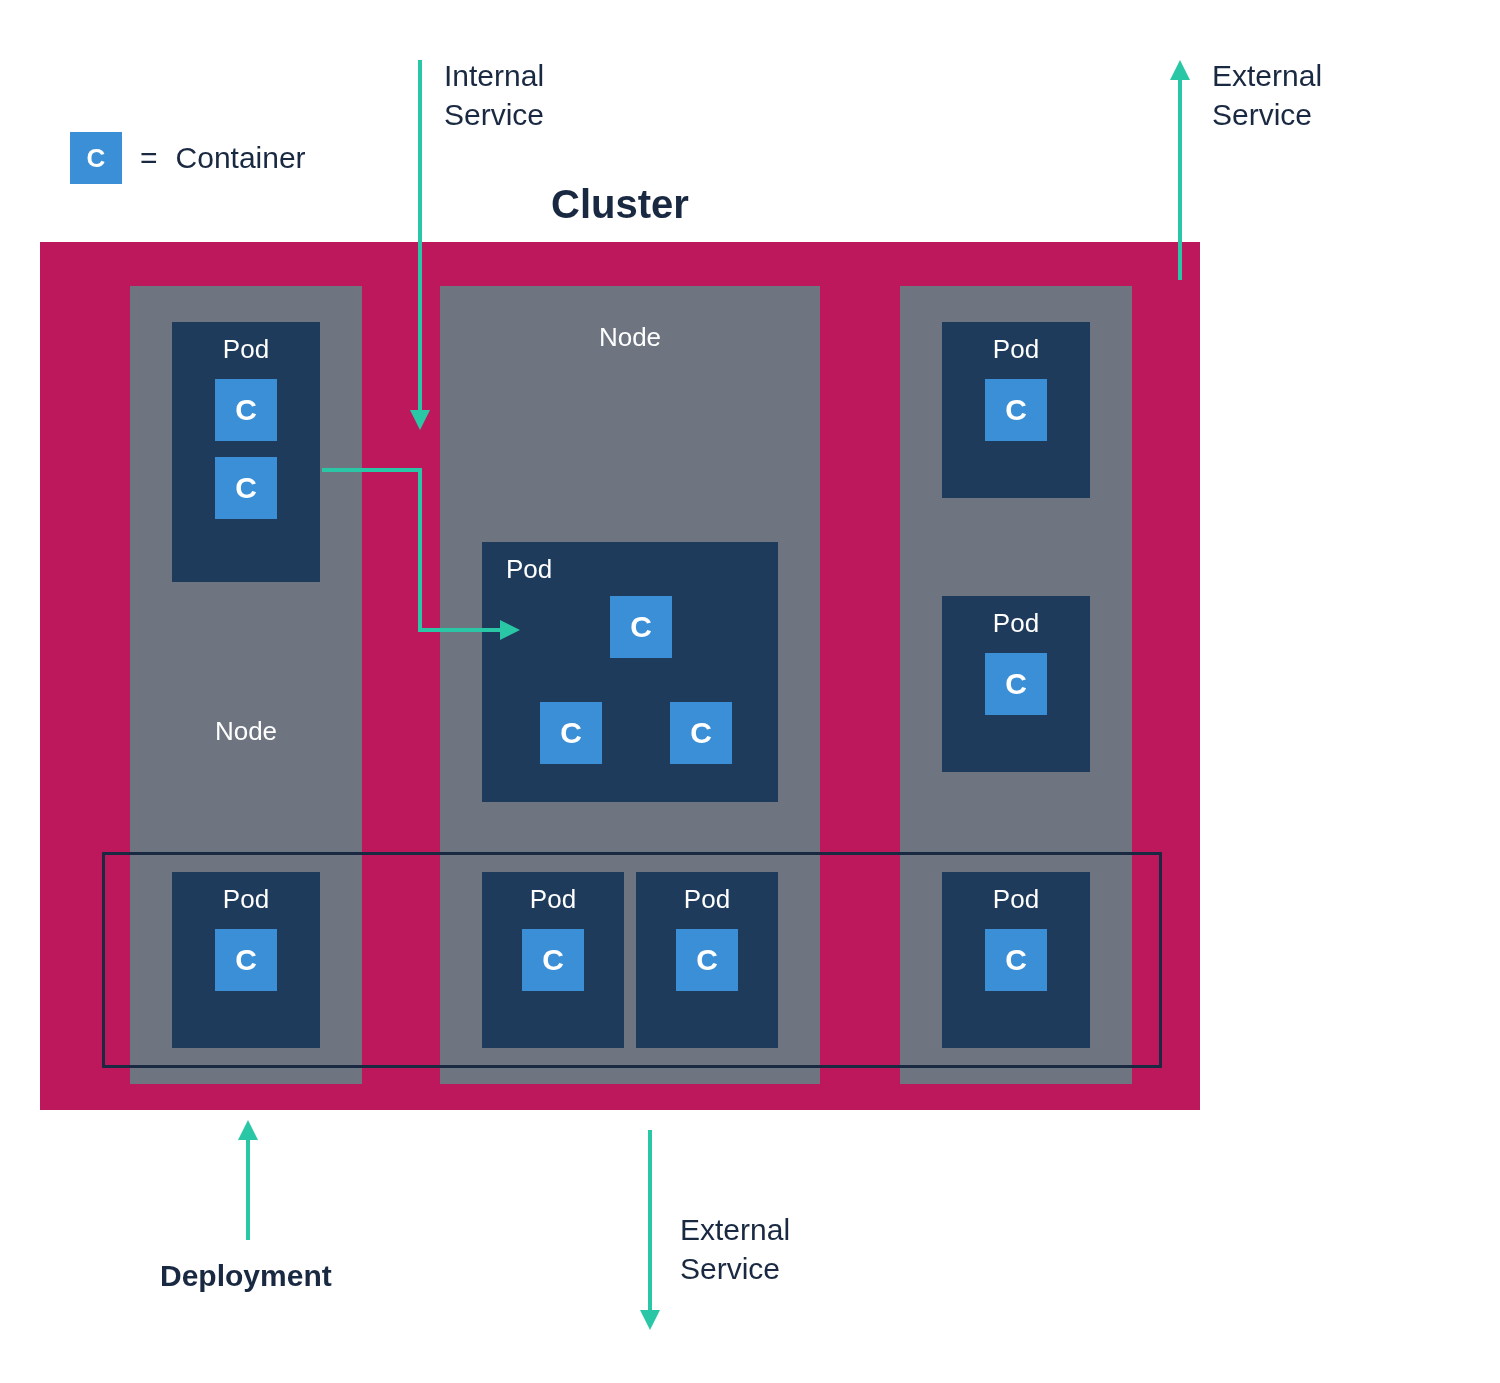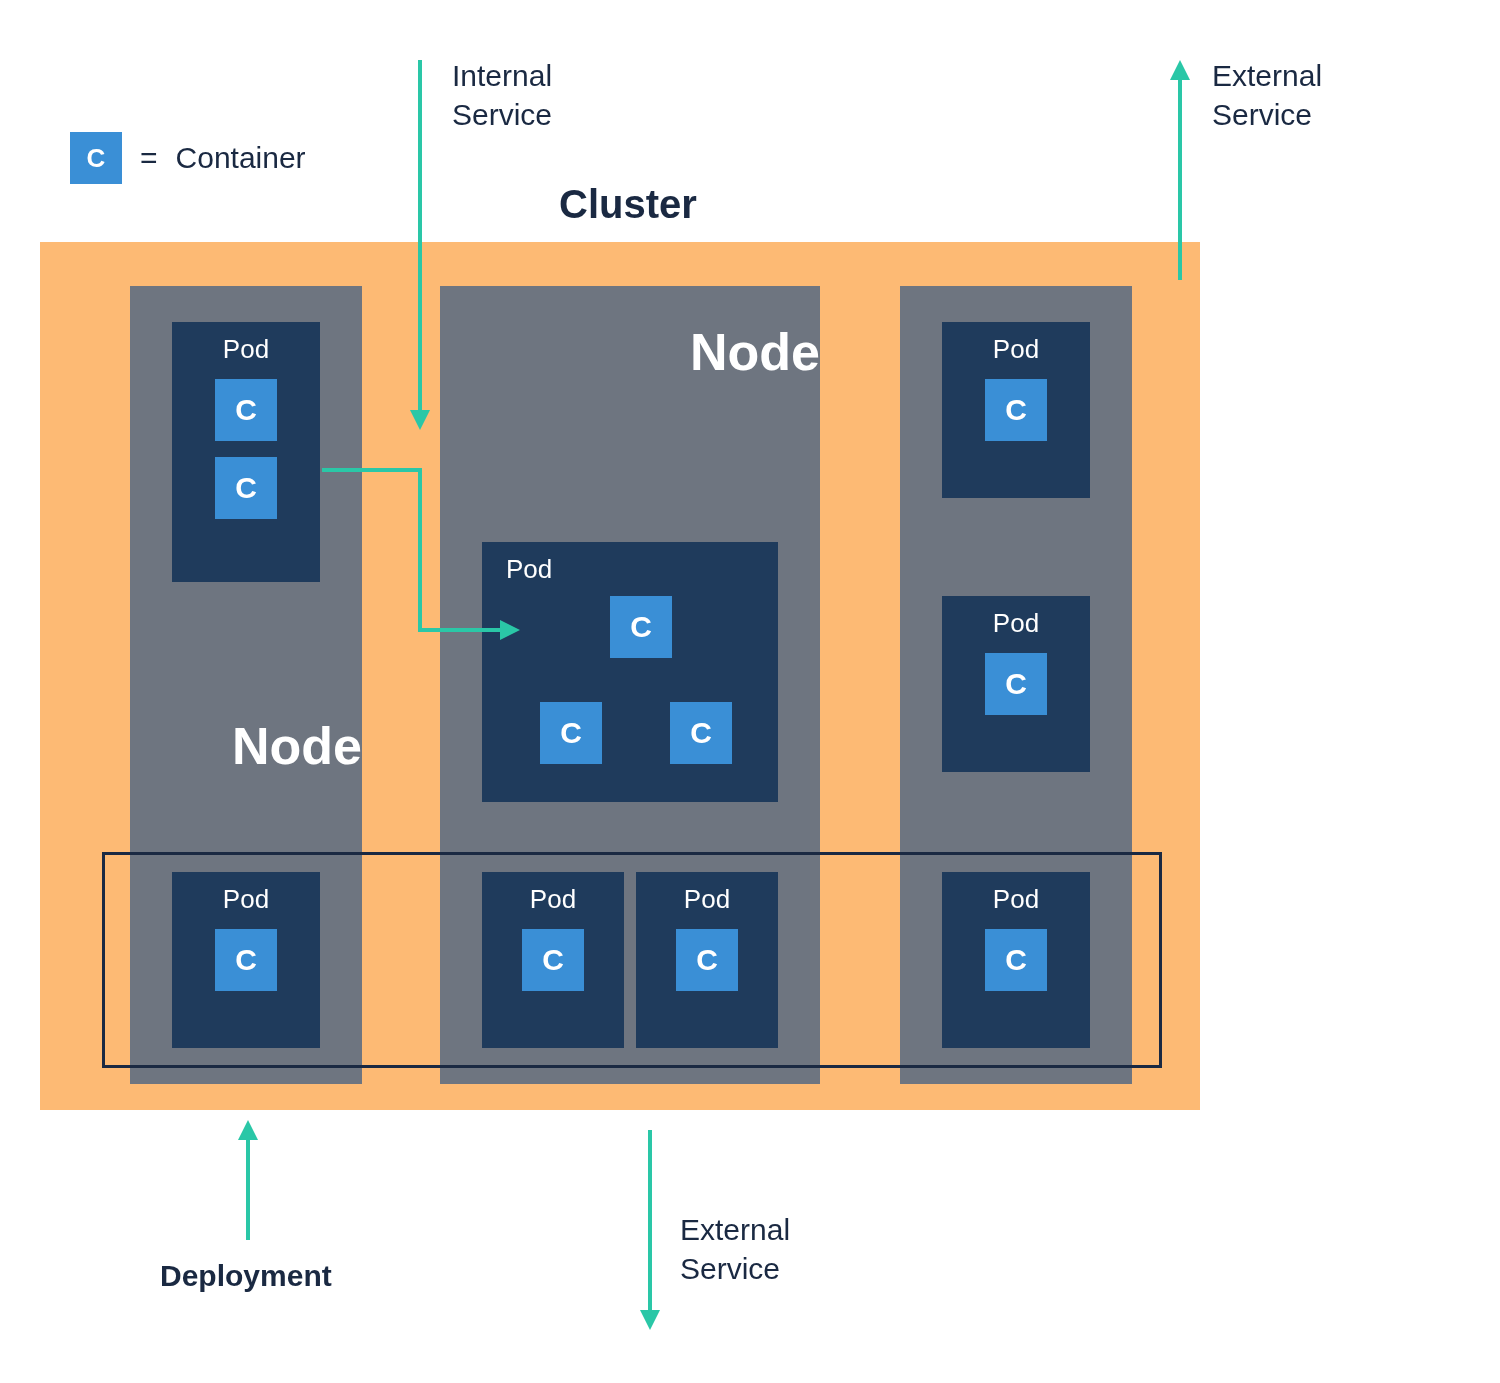--- a/index.html
+++ b/index.html
@@ -36,48 +36,48 @@
     display: flex;
     align-items: center;
     justify-content: center;
   }
   .legend-text {
     font-size: 30px;
     color: #1a2942;
   }
   .cluster-title {
     position: absolute;
-    left: 8px;
+    left: 0;
     width: 1160px;
     top: 152px;
     text-align: center;
     font-size: 40px;
     font-weight: 700;
     color: #1a2942;
   }
   .cluster {
     position: absolute;
     left: 0;
     top: 212px;
     width: 1160px;
     height: 868px;
-    background: #fdba74;
+    background: #be185d;
   }
   .node {
     position: absolute;
     background: #6e7580;
   }
   .node1 { left: 90px;  top: 44px; width: 232px; height: 798px; }
   .node2 { left: 400px; top: 44px; width: 380px; height: 798px; }
   .node3 { left: 860px; top: 44px; width: 232px; height: 798px; }
   .node-label {
     color: #ffffff;
-    font-size: 52px;
-    font-weight: 700;
-    text-align: right;
+    font-size: 26px;
+    font-weight: 400;
+    text-align: center;
     width: 100%;
   }
   .node1 .node-label { position: absolute; top: 430px; }
   .node2 .node-label { position: absolute; top: 36px; }
   .pod {
     position: absolute;
     background: #1f3b5c;
     color: #ffffff;
   }
   .pod-label {
@@ -125,21 +125,21 @@
     background: transparent;
     pointer-events: none;
   }
   
   .lbl {
     position: absolute;
     font-size: 30px;
     color: #1a2942;
     line-height: 1.3;
   }
-  .lbl-internal { left: 404px; top: 26px; margin-left: 8px; }
+  .lbl-internal { left: 404px; top: 26px; }
   .lbl-external-top { left: 1172px; top: 26px; }
   .lbl-deployment { left: 120px; top: 1226px; font-weight: bold; }
   .lbl-external-bottom { left: 640px; top: 1180px; }
   svg.arrows {
     position: absolute;
     left: 0; top: 0;
     width: 1420px; height: 1320px;
     pointer-events: none;
   }
   .arrow { stroke: #2ac7a7; stroke-width: 4; fill: none; }

